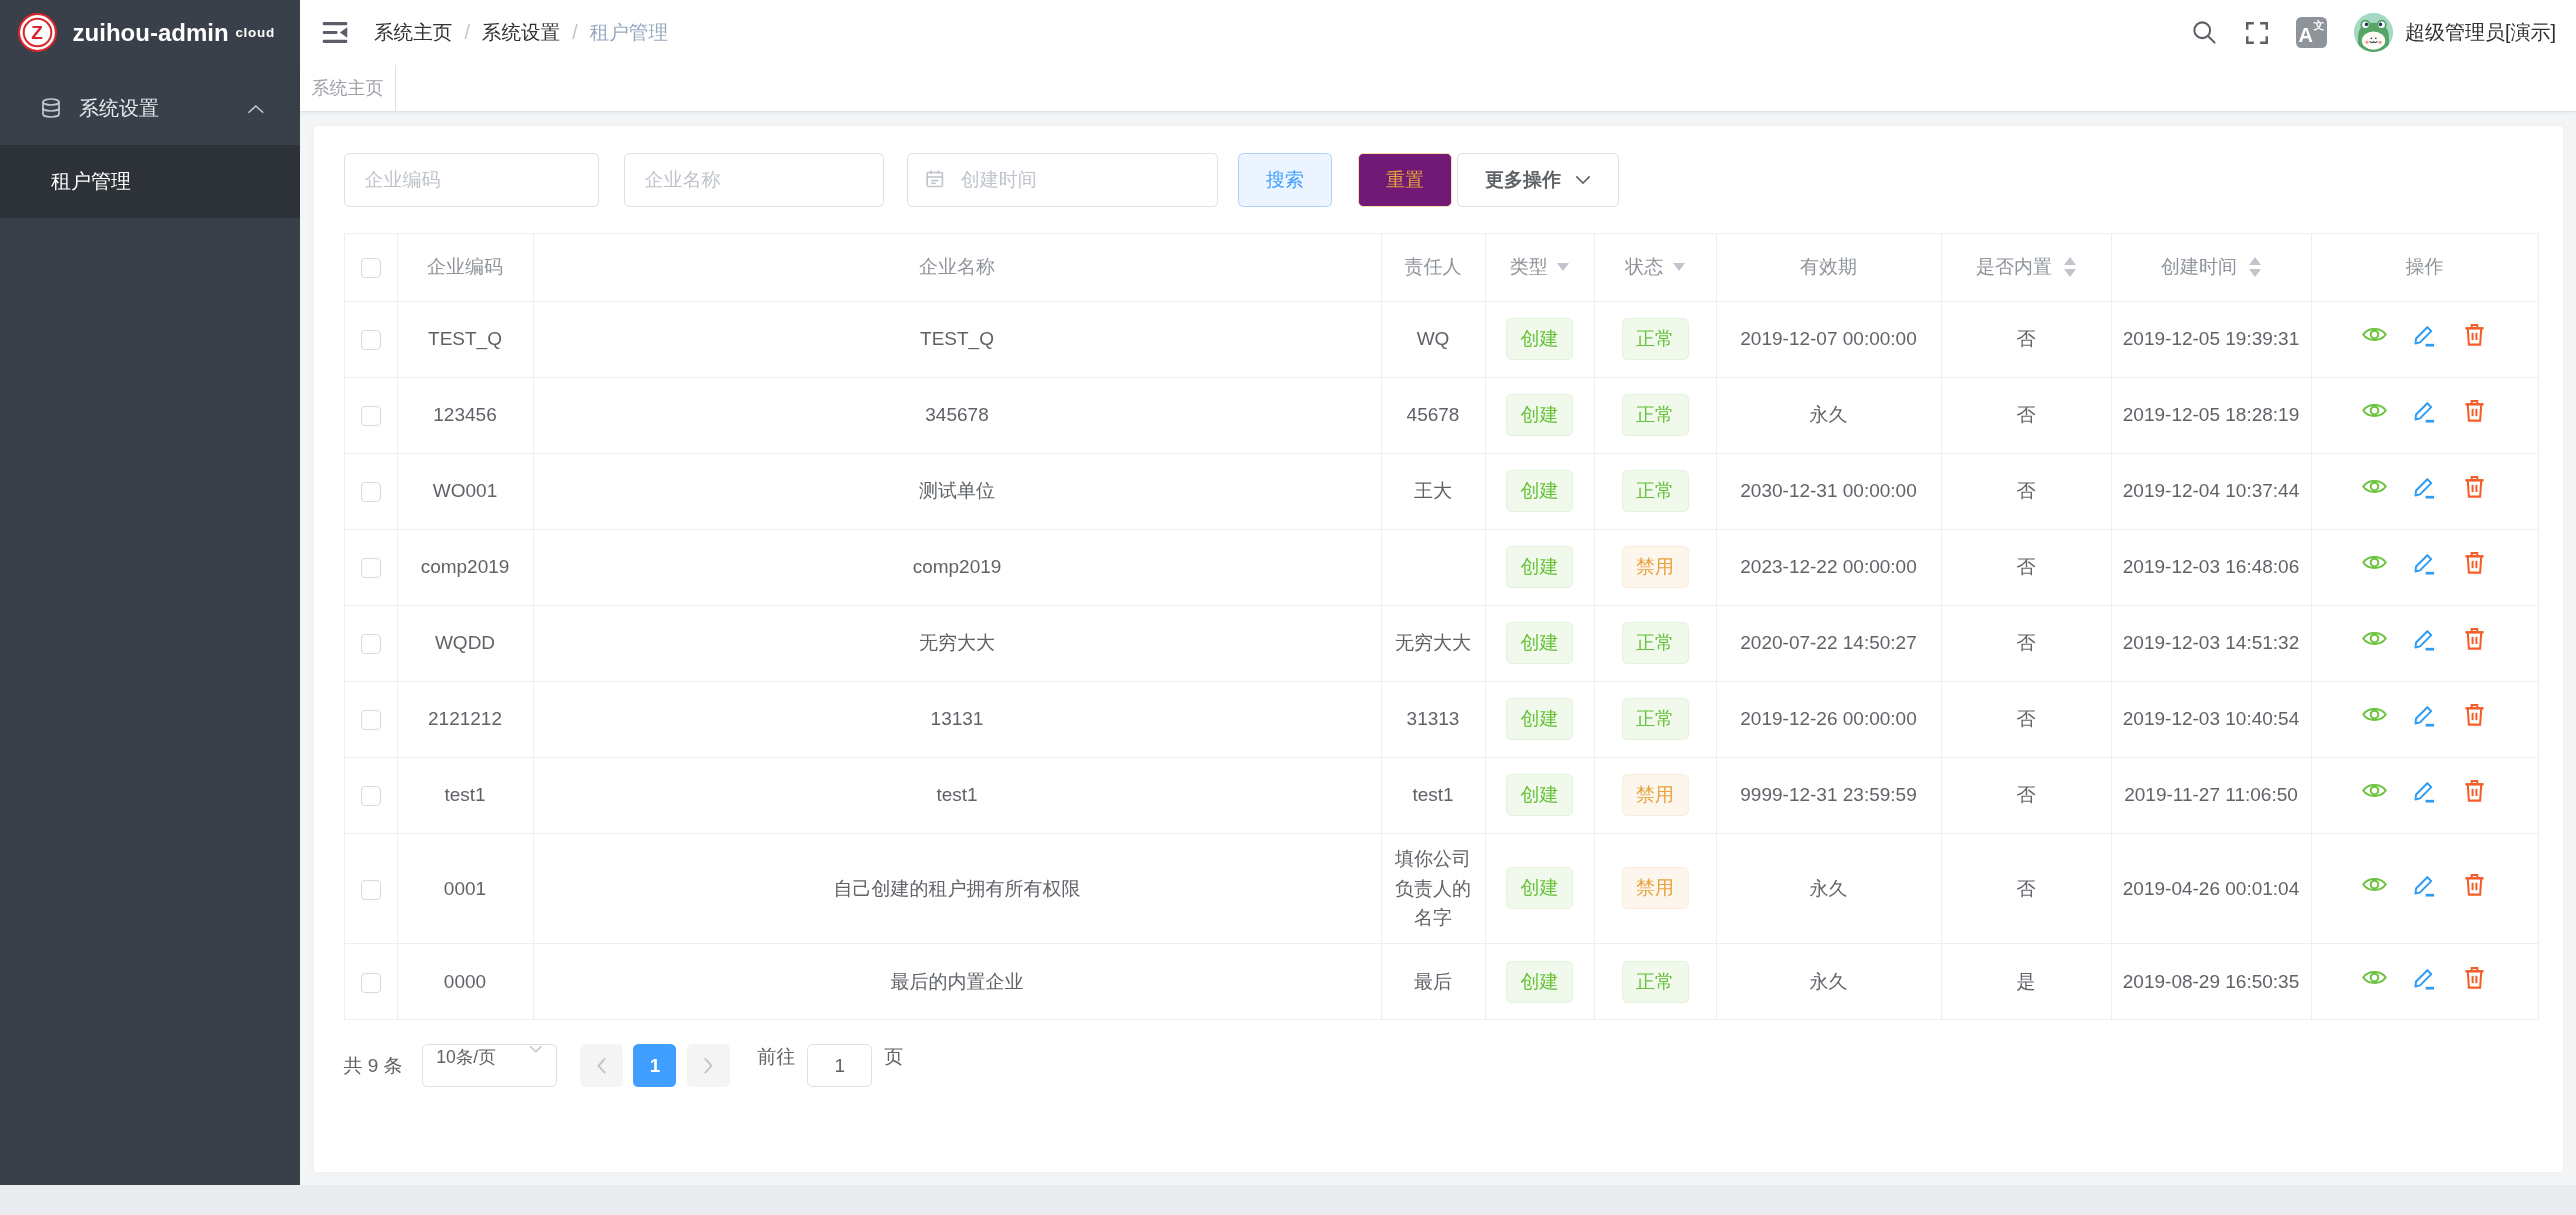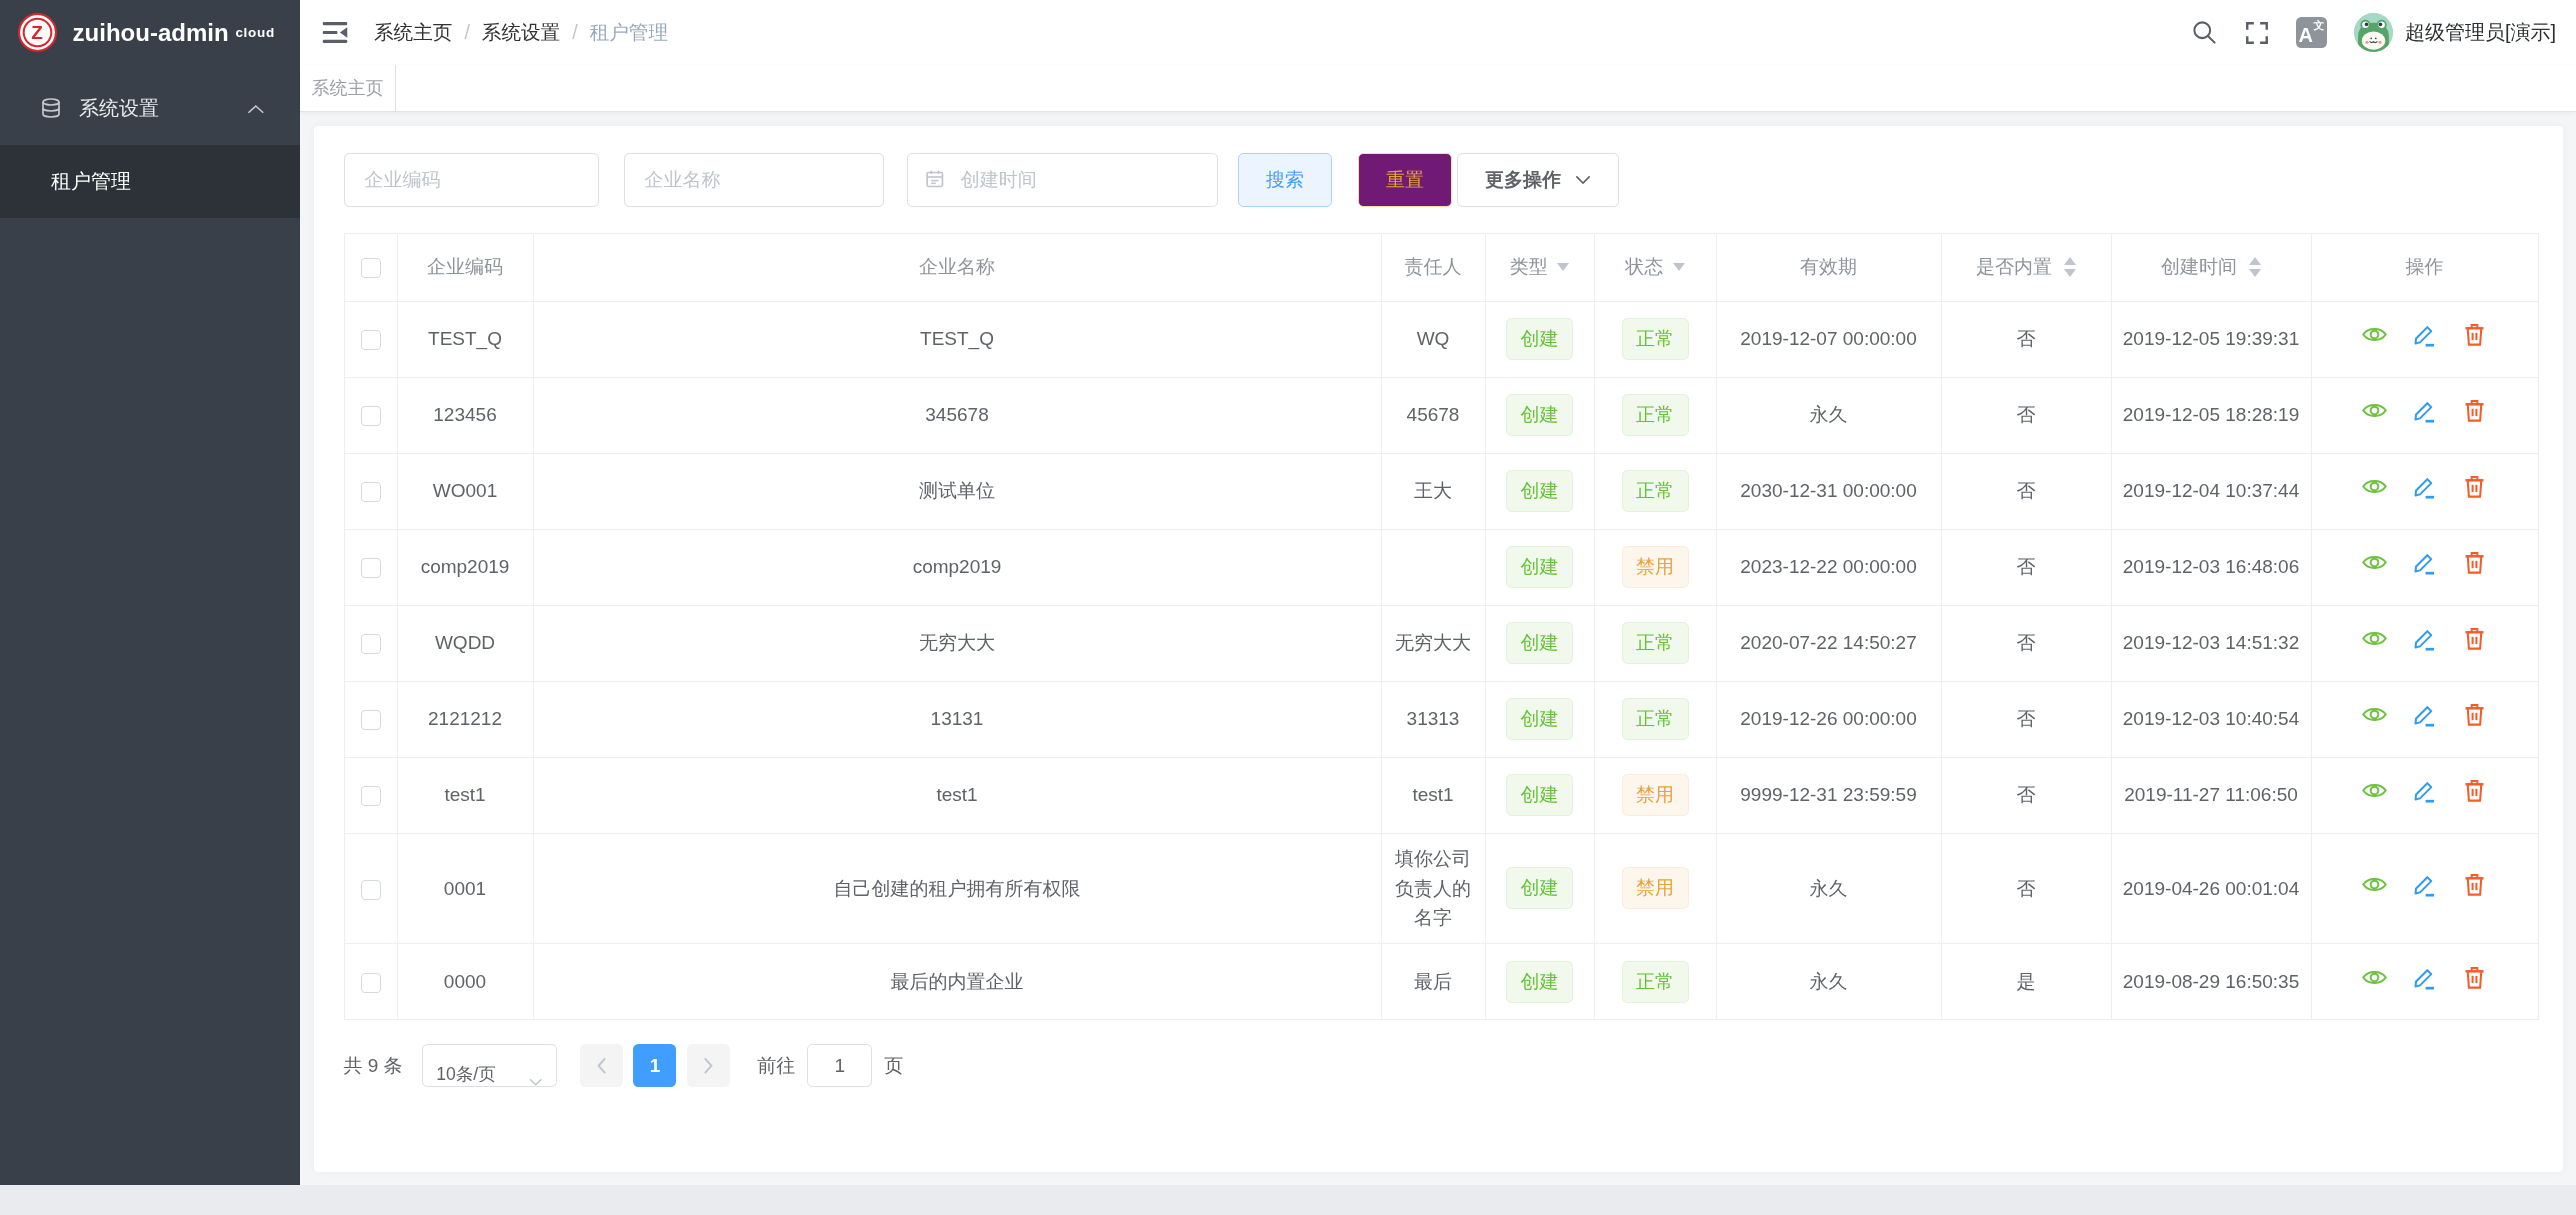--- a/index.html
+++ b/index.html
@@ -80,26 +80,26 @@
   .sort-caret .dn { width:0; height:0; border-left:6.8px solid transparent; border-right:6.8px solid transparent; border-top:8.8px solid #c0c4cc; }
   .tag { display:inline-block; padding:0 13.5px; height:42px; line-height:39px; border-radius:5.4px; font-size:19px; border:1.4px solid; }
   .tag-success { background:#f0f9eb; border-color:#e1f3d8; color:#67c23a; }
   .tag-warning { background:#fdf6ec; border-color:#faecd8; color:#e6a23c; }
   .ops { display:inline-flex; align-items:center; gap:23px; }
   .op { display:inline-flex; cursor:pointer; }
 
   
   .pagination { display:flex; align-items:center; margin-top:24px; font-size:19px; color:#606266; padding-bottom:27px; }
   .size-select { width:135px; height:43px; border:1.4px solid #dcdfe6; border-radius:5.4px; margin-left:19px; display:flex;
-    align-items:flex-end; justify-content:space-between; padding:0 13.5px; font-size:17.6px; cursor:pointer; background:#fff; }
+    align-items:flex-start; justify-content:space-between; padding:0 13.5px; font-size:17.6px; cursor:pointer; background:#fff; }
   .pager { display:flex; align-items:center; margin-left:23px; gap:10.8px; }
   .page-btn { width:43px; height:43px; border-radius:5.4px; background:#f4f4f5; display:flex; align-items:center; justify-content:center; cursor:pointer; }
   .page-num { width:43px; height:43px; border-radius:5.4px; background:#3f9eff; color:#fff; font-size:19px; font-weight:600;
     display:flex; align-items:center; justify-content:center; cursor:pointer; }
-  .goto { margin-left:27px; display:flex; align-items:center; }
+  .goto { margin-left:27px; display:flex; align-items:flex-start; }
   .goto-input { width:65px; height:43px; border:1.4px solid #dcdfe6; border-radius:5.4px; text-align:center; font-size:19px;
     color:#606266; margin:0 12px; outline:none; }
 </style>
 </head>
 <body>
 
 <div class="app">
 
   <aside class="sidebar">
     <div class="logo-area">

